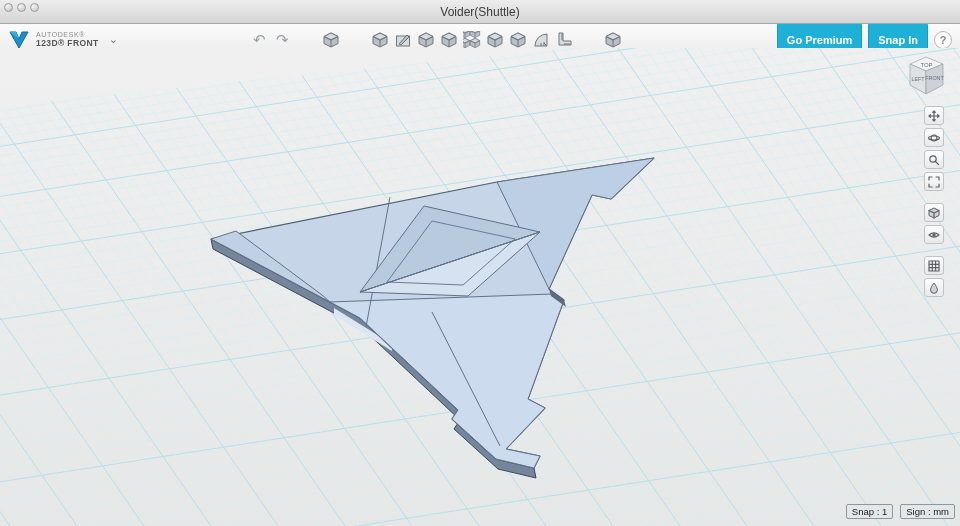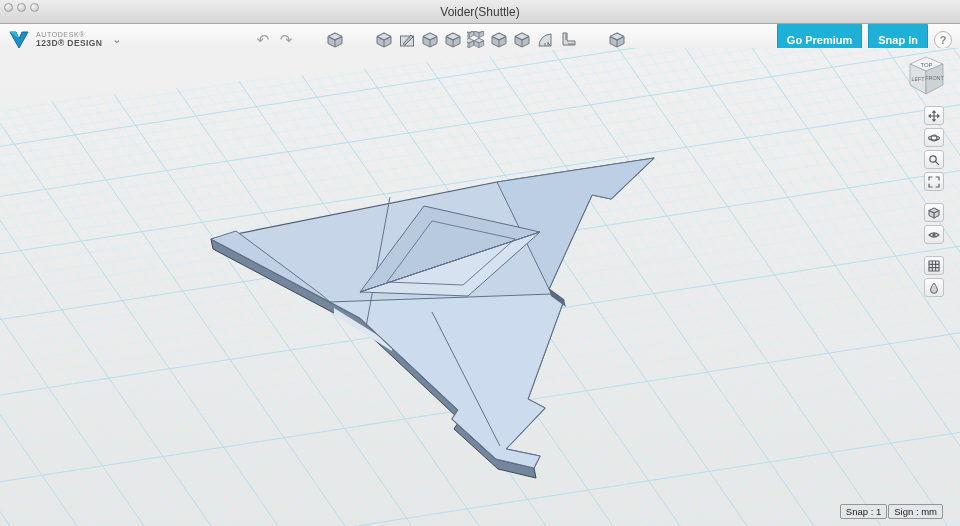--- a/index.html
+++ b/index.html
@@ -29,21 +29,21 @@
   .canvas svg.layer{position:absolute;left:0;top:0}
 
   
   .viewcube{position:absolute;top:4px;right:10px;width:48px;height:50px}
   
   .rtoolbar{position:absolute;top:58px;right:16px;display:flex;flex-direction:column;gap:3px}
   .rtool{width:20px;height:19px;background:linear-gradient(#fdfdfd,#e9e9e9);border:1px solid #bfc3c7;border-radius:3px;display:flex;align-items:center;justify-content:center;box-sizing:border-box}
   .rgap{height:6px}
 
   
-  .status{position:absolute;bottom:7px;right:17px;display:flex;gap:1px}
+  .status{position:absolute;bottom:7px;right:5px;display:flex;gap:7px}
   .sbox{background:#e3e7ea;border:1px solid #8f969c;font-size:9.5px;color:#222;padding:1px 5px;border-radius:2px;white-space:nowrap}
 
   .icon-stroke{stroke:#5a5f66;fill:none;stroke-width:1.2;stroke-linecap:round;stroke-linejoin:round}
 </style>
 </head>
 <body>
 
 <div class="titlebar">
   <div class="win-dots">
     <span></span>
@@ -64,21 +64,21 @@
     </defs>
   </svg>
 
   <div class="brand">
     <svg width="22" height="20" viewBox="0 0 22 20">
       <path d="M2 2 L11 18 L20 2 L14 2 L11 9 L8 2 Z" fill="#1d8fc4" stroke="#0f6e9e" stroke-width="1"></path>
       <path d="M2 2 L8 2 L11 9 Z" fill="#33b5e0"></path>
     </svg>
     <span class="brand-text">
       <span class="brand-l1">AUTODESK®</span>
-      <span class="brand-l2">123D® DESIGN</span>
+      <span class="brand-l2">123D® FRONT</span>
     </span>
     <span class="chev">⌄</span>
   </div>
 
   <div class="tools">
     <div class="tool">
         <span class="undo-glyph">↶</span>
       </div>
     <div class="tool">
         <span class="undo-glyph">↷</span>

